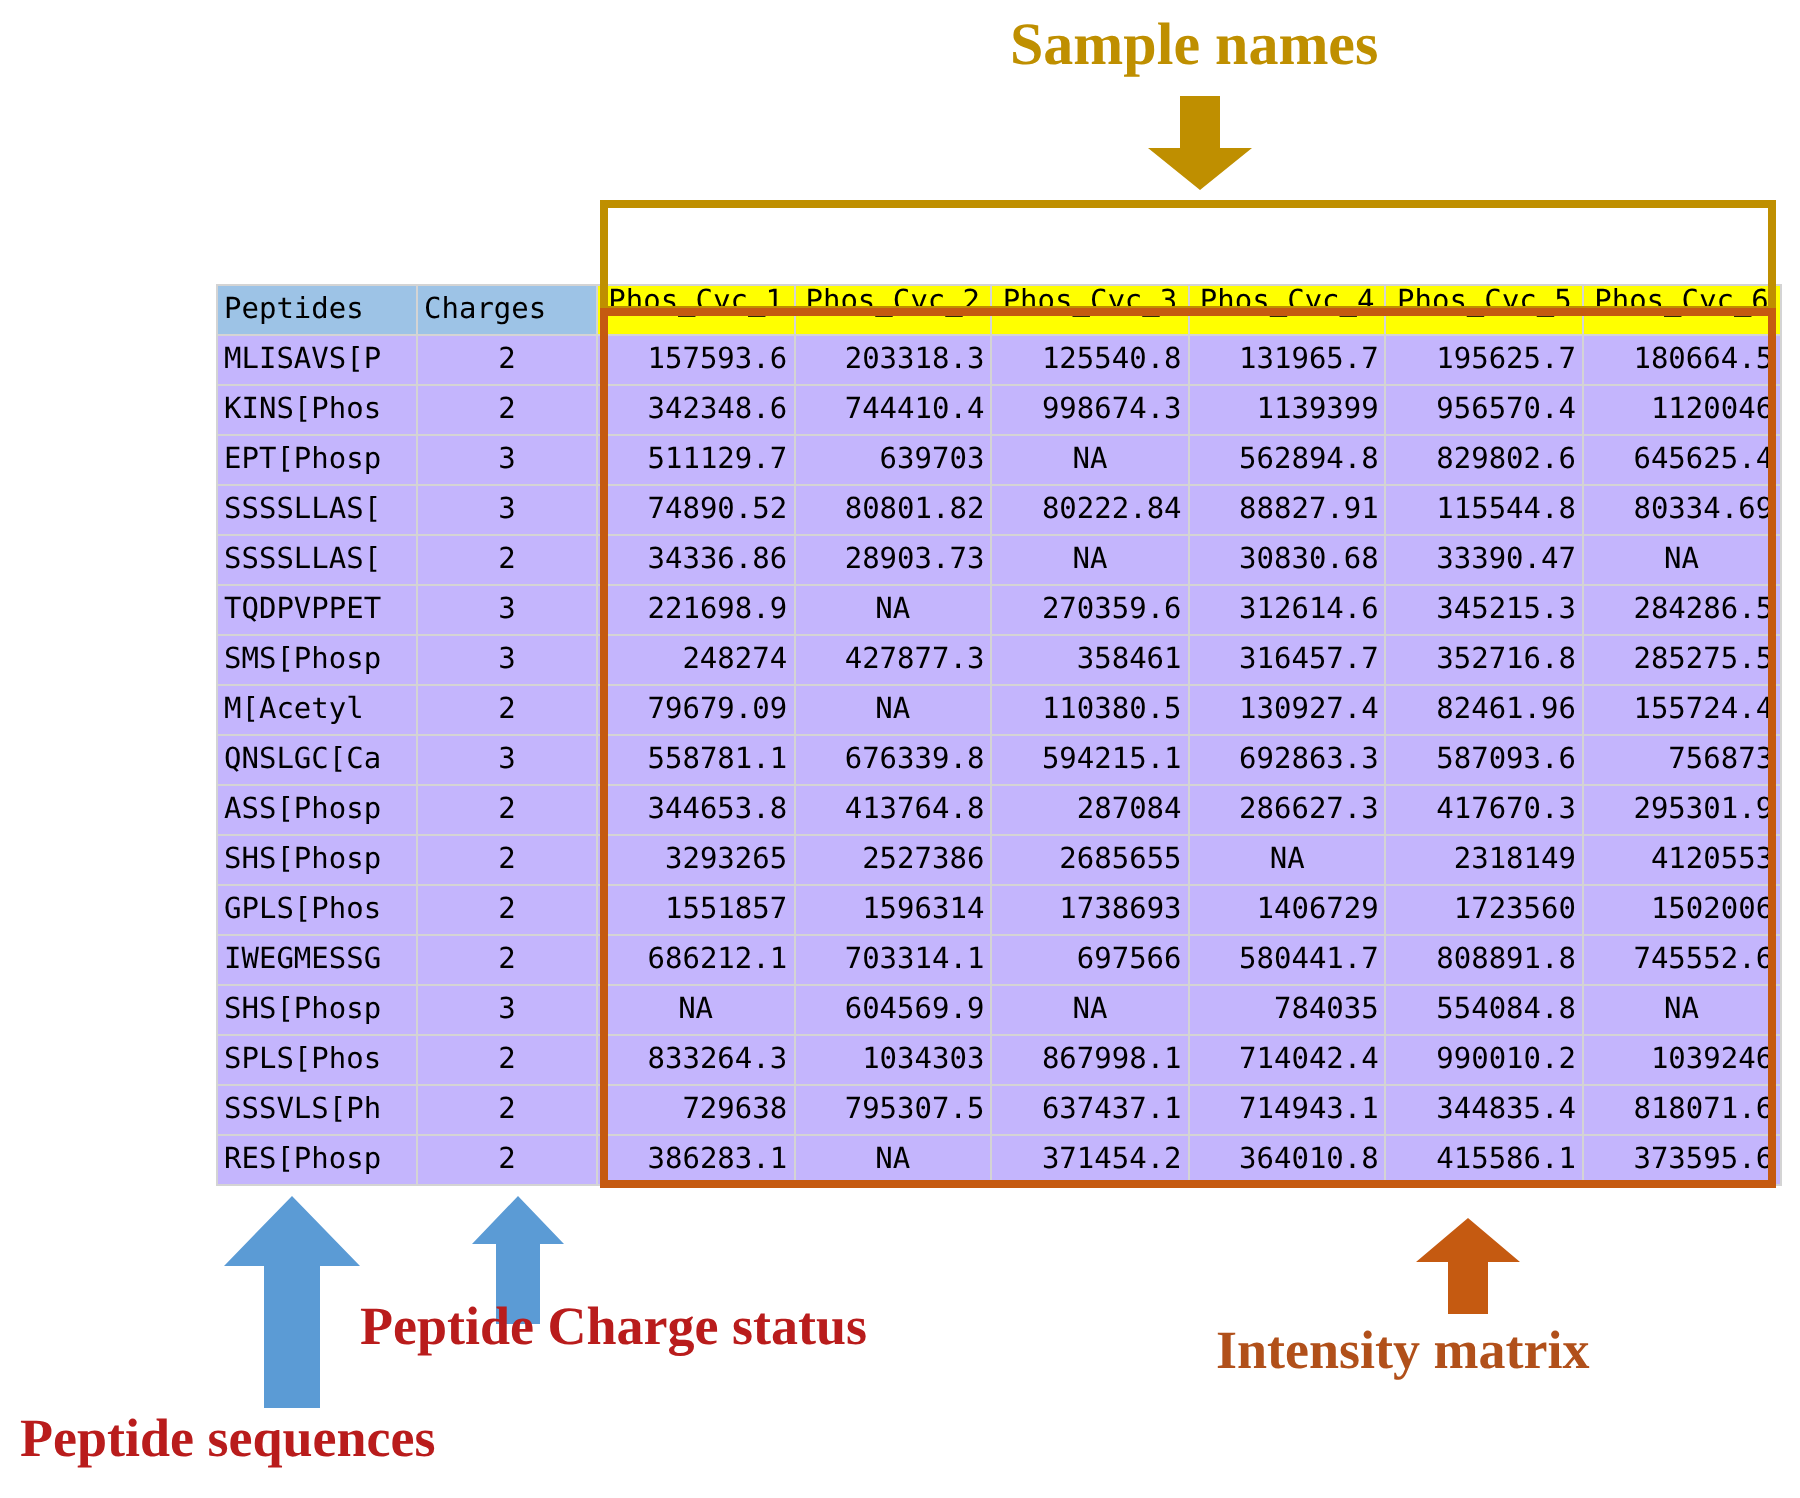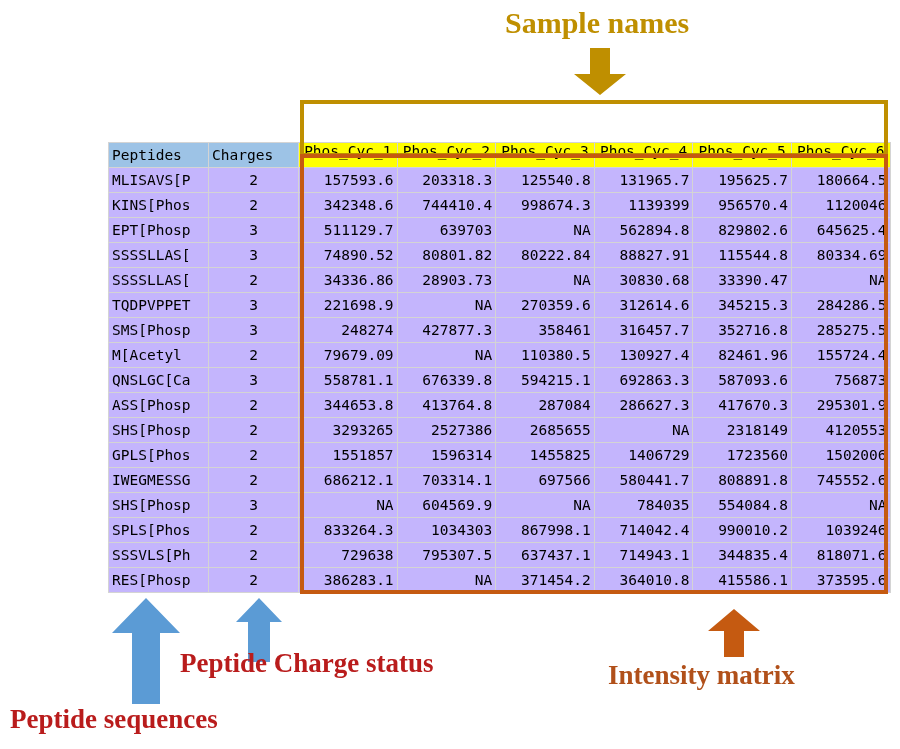--- a/index.html
+++ b/index.html
@@ -120,21 +120,21 @@
     padding-left: 2px;
   }
   tbody .cell-chg {
     text-align: center;
   }
   tbody .cell-val {
     text-align: right;
     padding-right: 4px;
   }
   tbody .cell-val.na {
-    text-align: right;
+    text-align: center;
     padding-left: 3px;
   }
 
   
   .outline {
     position: absolute;
     pointer-events: none;
     box-sizing: border-box;
   }
   #outline-sample-names {
@@ -287,21 +287,21 @@
         <td class="cell-val">2685655</td>
         <td class="cell-val na">NA</td>
         <td class="cell-val">2318149</td>
         <td class="cell-val">4120553</td>
       </tr>
       <tr>
         <td class="cell-pep">GPLS[Phos</td>
         <td class="cell-chg">2</td>
         <td class="cell-val">1551857</td>
         <td class="cell-val">1596314</td>
-        <td class="cell-val">1455825</td>
+        <td class="cell-val">1738693</td>
         <td class="cell-val">1406729</td>
         <td class="cell-val">1723560</td>
         <td class="cell-val">1502006</td>
       </tr>
       <tr>
         <td class="cell-pep">IWEGMESSG</td>
         <td class="cell-chg">2</td>
         <td class="cell-val">686212.1</td>
         <td class="cell-val">703314.1</td>
         <td class="cell-val">697566</td>

